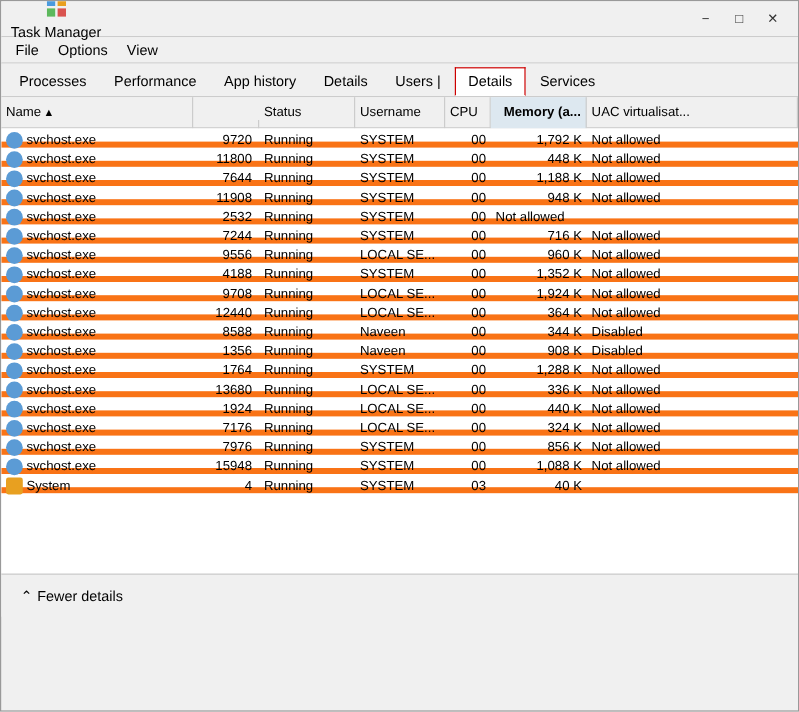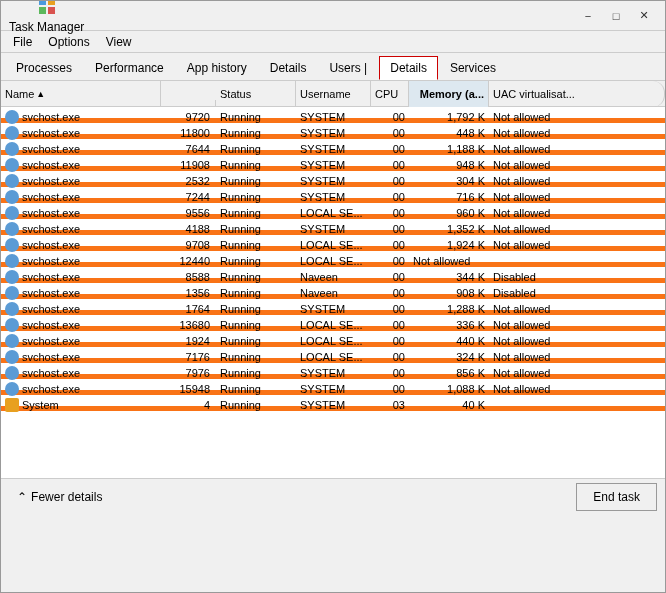--- a/index.html
+++ b/index.html
@@ -108,21 +108,21 @@
       user-select: none;
       overflow: hidden;
       white-space: nowrap;
     }
     .col-name { width: 160px; min-width: 160px; }
     .col-pid { width: 55px; min-width: 55px; justify-content: flex-end; padding-right: 6px; margin-top: 39px; }
     .col-status { width: 80px; min-width: 80px; }
     .col-username { width: 75px; min-width: 75px; }
     .col-cpu { width: 38px; min-width: 38px; justify-content: flex-start; padding-right: 4px; }
     .col-memory { width: 80px; min-width: 80px; justify-content: flex-end; padding-right: 4px; background: #dde8f0; font-weight: bold; }
-    .col-uac { flex: 1; border-radius: 12px; }
+    .col-uac { flex: 1; }
     .table-body {
       background: white;
       overflow-y: auto;
       height: calc(100% - 30px - 22px - 28px - 26px - 36px);
       overflow-x: hidden;
     }
     .table-row {
       display: flex;
       align-items: flex-start;
       height: 16px;
@@ -313,21 +313,20 @@
     </div>
       <div class="table-row">
       <div class="cell cell-name">
         <span class="process-icon gear"></span>
         <span>svchost.exe</span>
       </div>
       <div class="cell cell-pid">2532</div>
       <div class="cell cell-status">Running</div>
       <div class="cell cell-username">SYSTEM</div>
       <div class="cell cell-cpu">00</div>
-      <div class="cell cell-memory">304 K</div>
       <div class="cell cell-uac">Not allowed</div>
     </div>
       <div class="table-row">
       <div class="cell cell-name">
         <span class="process-icon gear"></span>
         <span>svchost.exe</span>
       </div>
       <div class="cell cell-pid">7244</div>
       <div class="cell cell-status">Running</div>
       <div class="cell cell-username">SYSTEM</div>
@@ -373,20 +372,21 @@
     </div>
       <div class="table-row">
       <div class="cell cell-name">
         <span class="process-icon gear"></span>
         <span>svchost.exe</span>
       </div>
       <div class="cell cell-pid">12440</div>
       <div class="cell cell-status">Running</div>
       <div class="cell cell-username">LOCAL SE...</div>
       <div class="cell cell-cpu">00</div>
+      <div class="cell cell-memory">364 K</div>
       <div class="cell cell-uac">Not allowed</div>
     </div>
       <div class="table-row">
       <div class="cell cell-name">
         <span class="process-icon gear"></span>
         <span>svchost.exe</span>
       </div>
       <div class="cell cell-pid">8588</div>
       <div class="cell cell-status">Running</div>
       <div class="cell cell-username">Naveen</div>
@@ -490,15 +490,14 @@
       <div class="cell cell-memory">40 K</div>
       <div class="cell cell-uac"></div>
     </div>
     </div>
 
   <div class="footer">
     <button class="fewer-details-btn">
       <span>⌃</span>
       <span>Fewer details</span>
     </button>
-    <button class="end-task-btn">End task</button>
   </div>
 </div>
 
 </body></html>

